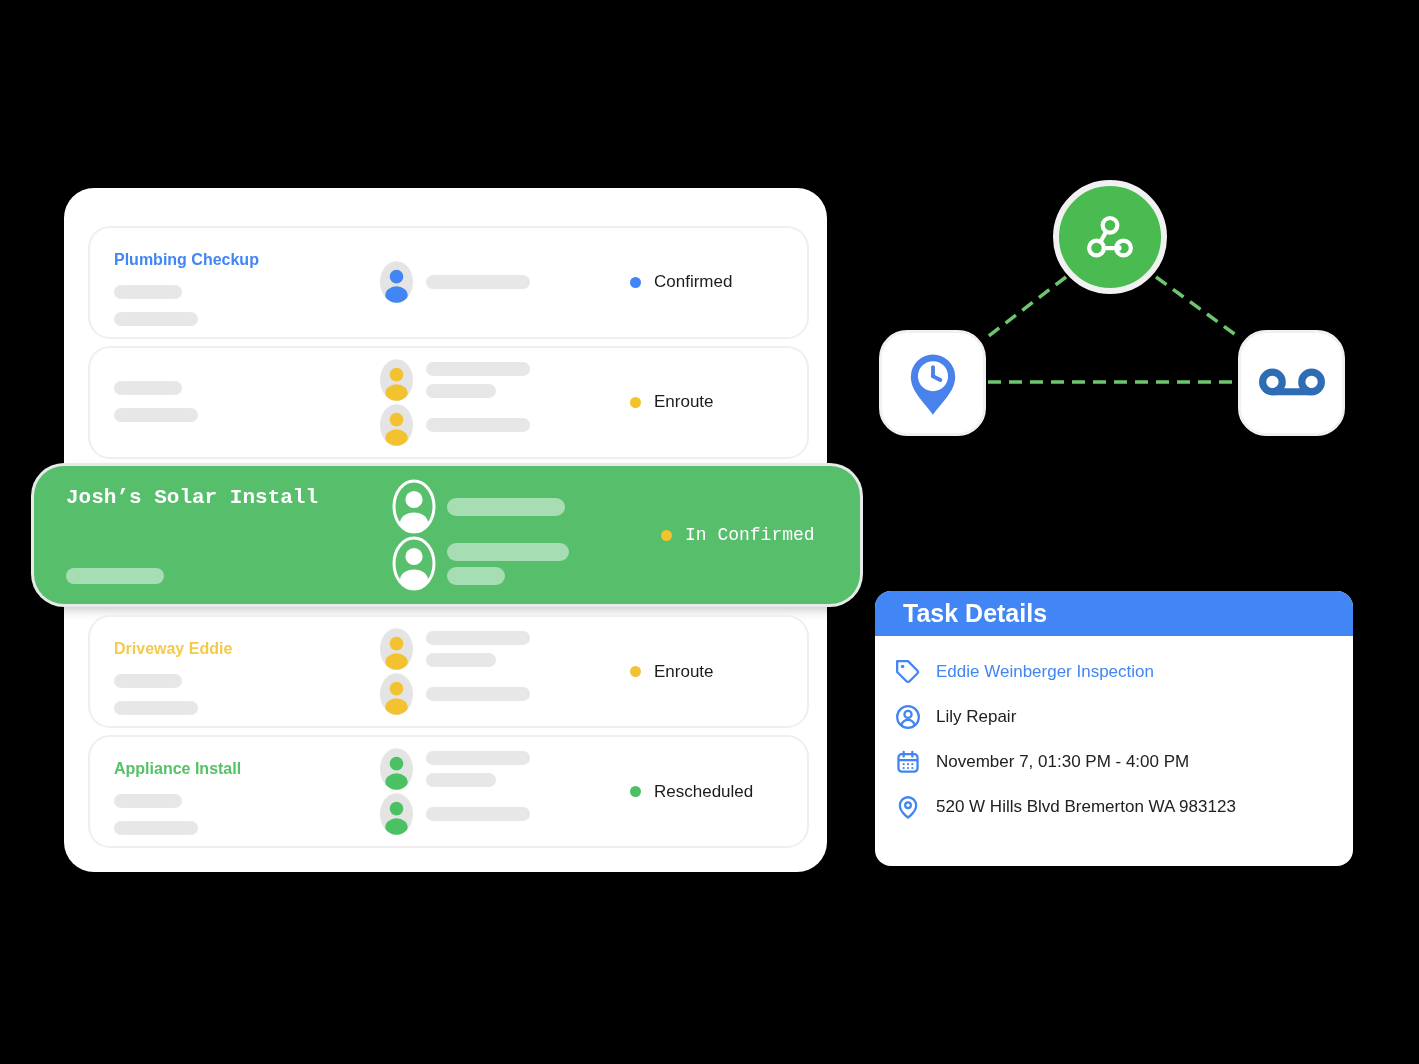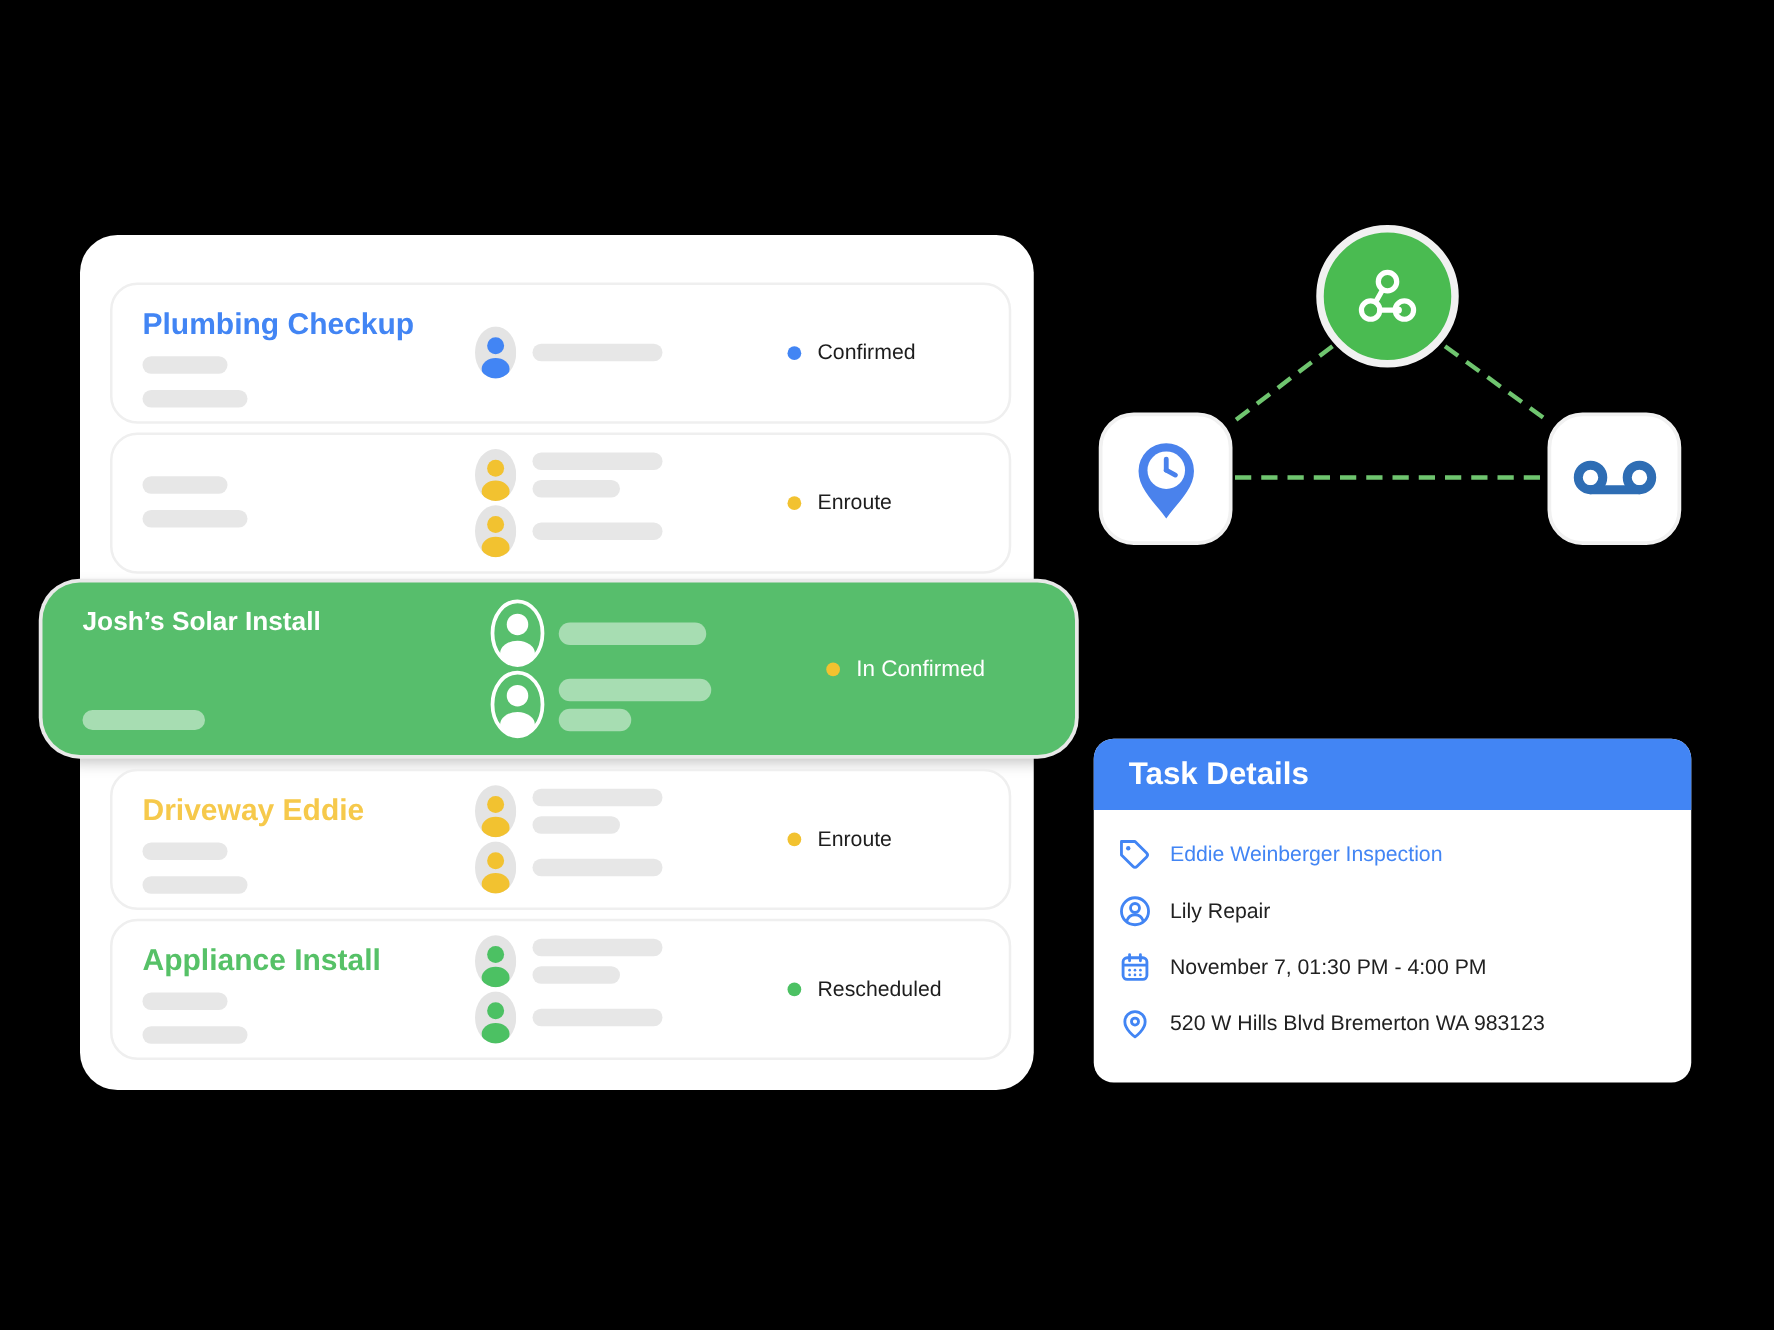--- a/index.html
+++ b/index.html
@@ -7,39 +7,39 @@
           font-family:"Liberation Sans",sans-serif;}
 
   
   .jobs-panel{position:absolute;left:64px;top:188px;width:763px;height:684px;background:#fff;
               border-radius:30px;box-sizing:border-box;padding:38px 18px 24px 24px;
               display:flex;flex-direction:column;gap:7px;}
   .job-card{box-sizing:border-box;height:116px;background:#fff;border:2px solid #EFEFEF;
             border-radius:22px;display:flex;align-items:stretch;}
   .job-left{box-sizing:border-box;width:290px;padding:20px 0 0 24px;display:flex;
             flex-direction:column;}
-  .job-title{font-size:24px;font-weight:700;line-height:24px;}
+  .job-title{font-size:16px;font-weight:700;line-height:24px;}
   .t-blue{color:#4285F4}.t-yellow{color:#F6C94B}.t-green{color:#56C167}.t-white{color:#fff}
   .ph{background:#E7E7E7;border-radius:8px;height:14px;}
   .job-left .ph{margin-top:13px;}
   .w68{width:68px}.w84{width:84px}.w104{width:104px}.w70{width:70px}
   .job-mid{flex:1;display:flex;flex-direction:column;justify-content:center;gap:3px;}
   .person-row{display:flex;align-items:center;gap:13px;}
   .bar-stack{display:flex;flex-direction:column;gap:8px;}
   .avatar{width:33px;height:42px;flex:0 0 auto;}
   .av-blue{color:#4285F4}.av-yellow{color:#F2C230}.av-green{color:#4CC163}
   .job-status{box-sizing:border-box;width:188px;padding-left:11px;display:flex;
               align-items:center;gap:13px;}
   .dot{width:11px;height:11px;border-radius:50%;flex:0 0 auto;}
   .d-blue{background:#4285F4}.d-yellow{background:#F2C230}.d-green{background:#4CC163}
   .status-label{font-size:17px;font-weight:500;color:#1D1D1D;}
 
   
   .job-card.highlight{height:142px;background:#57BE6C;border:none;border-radius:30px;
-        margin:0 -51px 4px -54px;box-shadow:0 0 0 3px #E9E9E9,0 5px 12px rgba(0,0,0,0.25);}
+        margin:0 -51px 4px -54px;box-shadow:0 0 0 3px #E9E9E9,0 5px 12px rgba(0,0,0,0.25);font-family:Liberation Mono, monospace;}
   .highlight .job-left{width:344px;padding:20px 0 20px 32px;}
   .highlight .job-title{font-size:21px;line-height:24px;}
   .spacer{flex:1;}
   .ph-green{background:rgba(255,255,255,0.48);border-radius:9px;height:18px;}
   .hw98{width:98px;height:16px}.hw118{width:118px}.hw122{width:122px}.hw58{width:58px}
   .highlight .job-mid{padding-left:14px;gap:2px;}
   .highlight .person-row{gap:11px;}
   .avatar-lg{width:44px;height:55px;flex:0 0 auto;}
   .highlight .bar-stack{gap:6px;}
   .highlight .job-status{width:212px;padding-left:13px;}
@@ -52,21 +52,21 @@
       display:flex;align-items:center;justify-content:center;}
   .app-tile{position:absolute;width:107px;height:106px;box-sizing:border-box;background:#fff;
       border:3px solid #F1F1F1;border-radius:28px;display:flex;align-items:center;
       justify-content:center;}
   .tile-location{left:879px;top:330px;}
   .tile-voicemail{left:1238px;top:330px;}
 
   
   .task-card{position:absolute;left:875px;top:591px;width:478px;height:275px;background:#fff;
       border-radius:16px;}
-  .task-header{height:57px;background:#4285F4;border-radius:16px 16px 0 0;display:flex;
+  .task-header{height:45px;background:#4285F4;border-radius:16px 16px 0 0;display:flex;
       align-items:center;padding-left:28px;color:#fff;font-size:25px;font-weight:600;}
   .task-body{padding:13px 20px 0 20px;}
   .task-row{height:45px;display:flex;align-items:center;gap:15px;font-size:17px;
       color:#212121;font-weight:500;}
   .task-row.link{color:#4285F4;}
   .ticon{width:26px;height:26px;color:#4285F4;flex:0 0 auto;}
   .hidden-defs{position:absolute;width:0;height:0;}
 </style>
 </head>
 <body>

